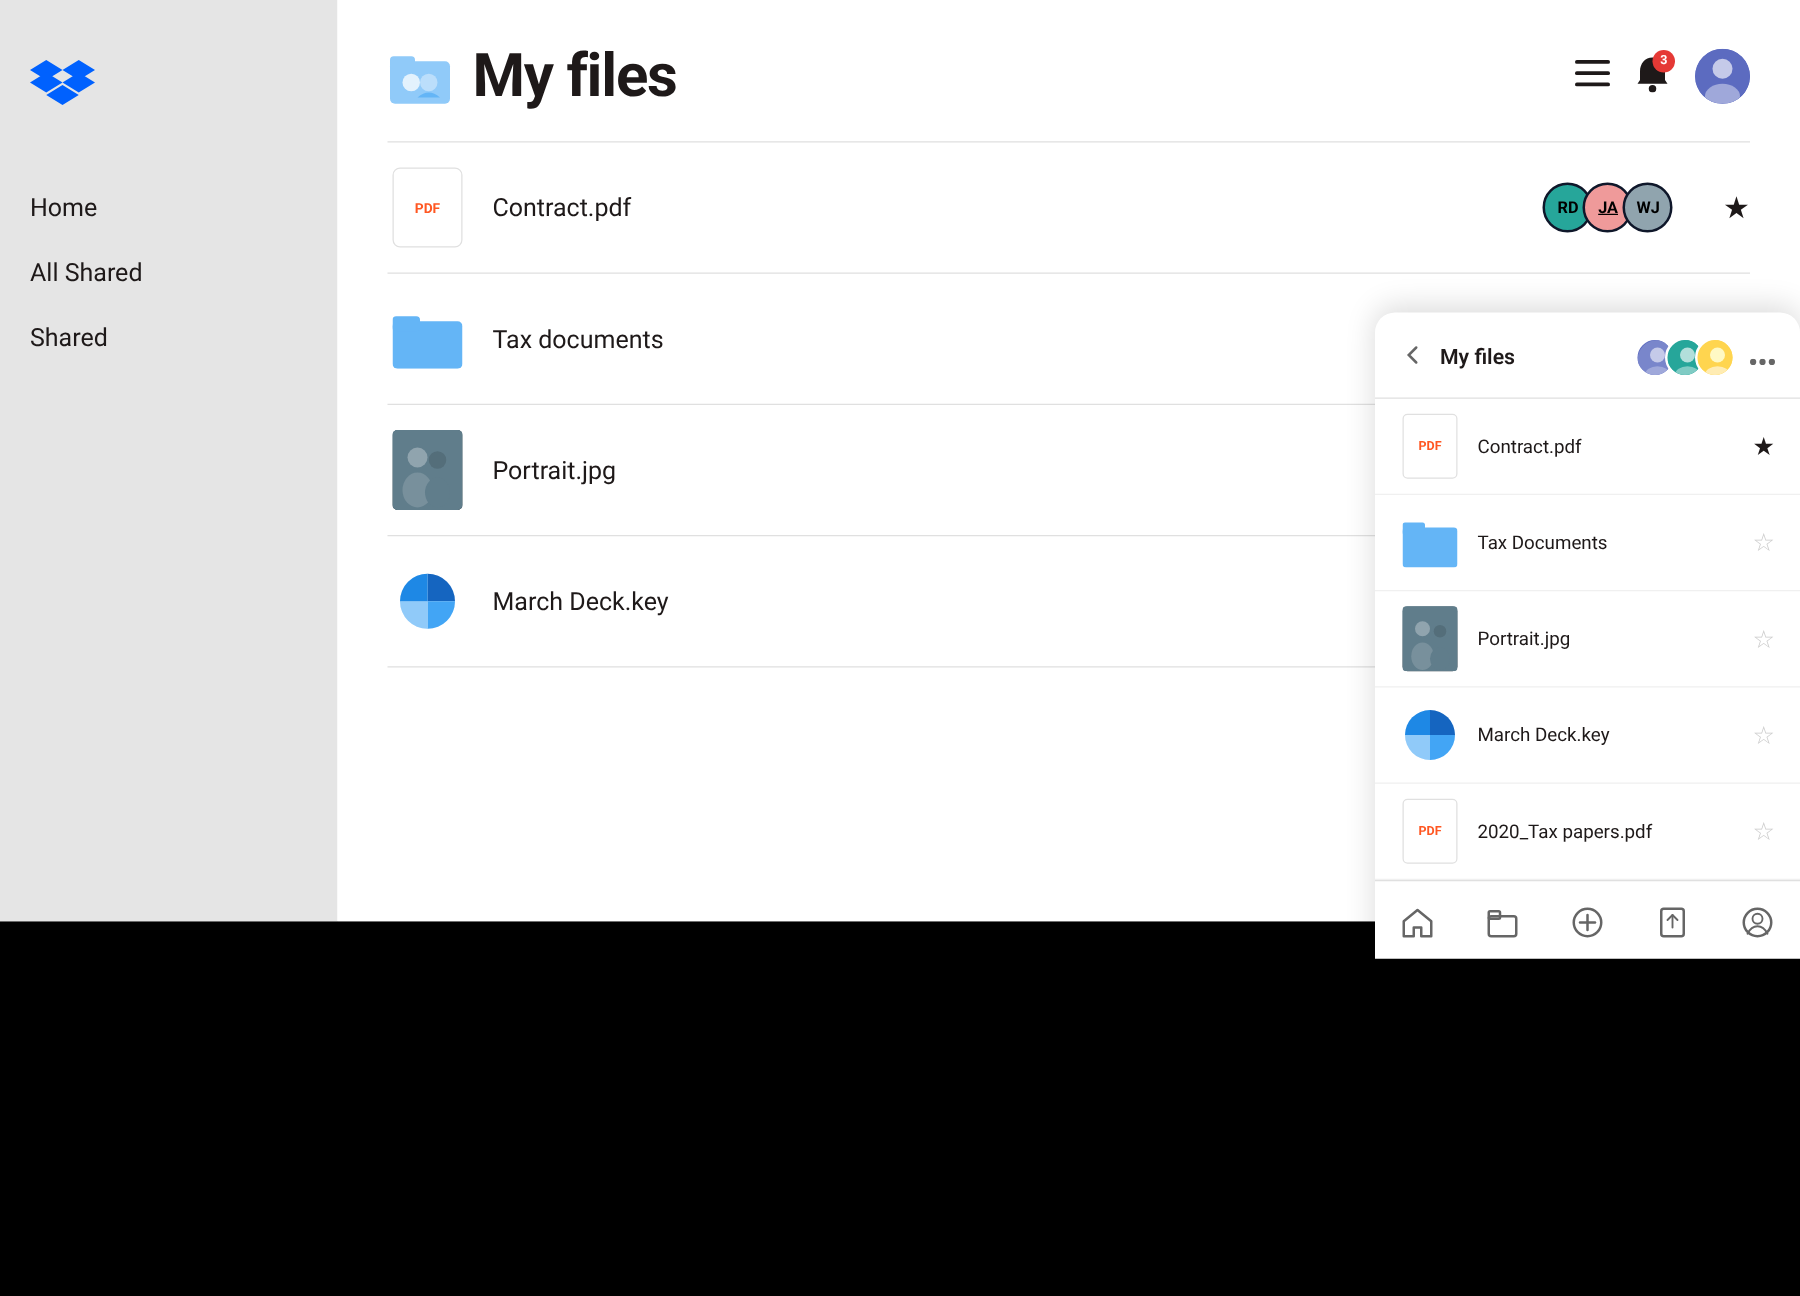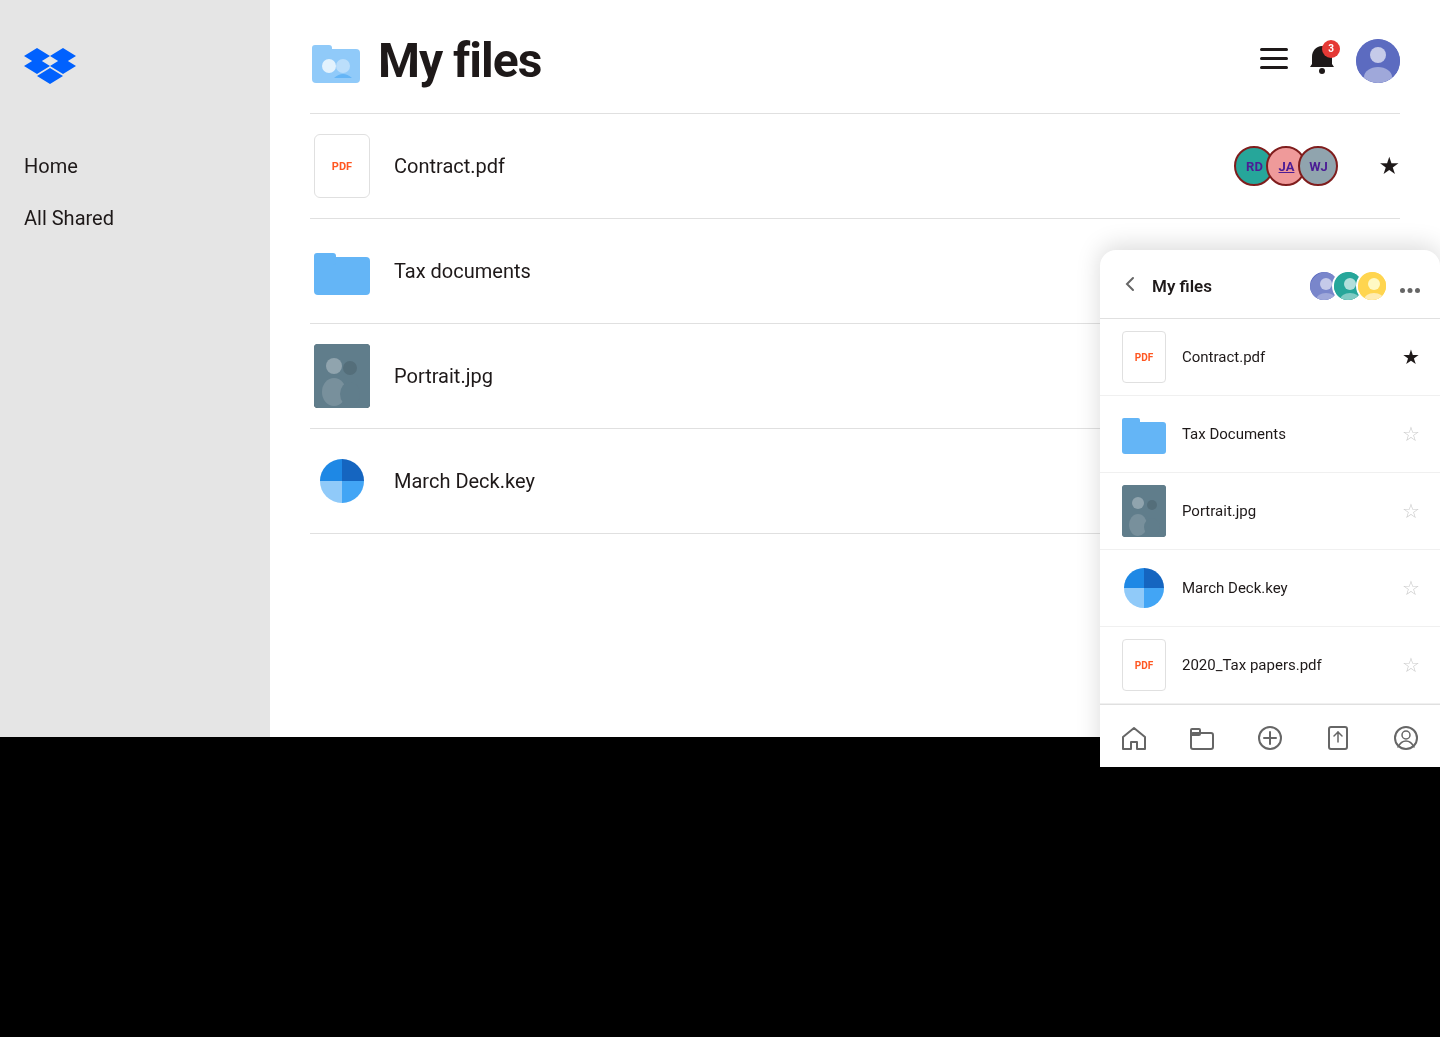--- a/index.html
+++ b/index.html
@@ -158,27 +158,27 @@
       flex: 1;
     }
     .file-avatars {
       display: flex;
       margin-right: 40px;
     }
     .avatar-circle {
       width: 40px;
       height: 40px;
       border-radius: 50%;
-      border: 2px solid #7f1d1d;
+      border: 2px solid #0f172a;
       display: flex;
       align-items: center;
       justify-content: center;
       font-size: 13px;
       font-weight: 700;
-      color: #4c1d95;
+      color: #000000;
       margin-left: -8px;
     }
     .avatar-circle:first-child { margin-left: 0; }
     .star-icon {
       font-size: 24px;
       cursor: pointer;
     }
     .star-filled { color: #1e1919; }
 
     
@@ -367,20 +367,21 @@
         <polygon points="13,0 26,8 13,16 0,8" fill="#0061fe"></polygon>
         <polygon points="39,0 52,8 39,16 26,8" fill="#0061fe"></polygon>
         <polygon points="26,18 39,10 52,18 39,26" fill="#0061fe"></polygon>
         <polygon points="26,18 13,10 0,18 13,26" fill="#0061fe"></polygon>
         <polygon points="13,28 26,20 39,28 26,36" fill="#0061fe"></polygon>
       </svg>
     </div>
     <nav class="sidebar-nav">
       <div class="sidebar-nav-item">Home</div>
       <div class="sidebar-nav-item">All Shared</div>
+      <div class="sidebar-nav-item">Shared</div>
     </nav>
   </aside>
 
   <main class="main-content">
 
     <header class="main-header">
       <div class="header-left">
 
         <svg width="52" height="52" viewBox="0 0 52 52">
           <rect x="2" y="14" width="48" height="34" rx="4" fill="#90caf9"></rect>

